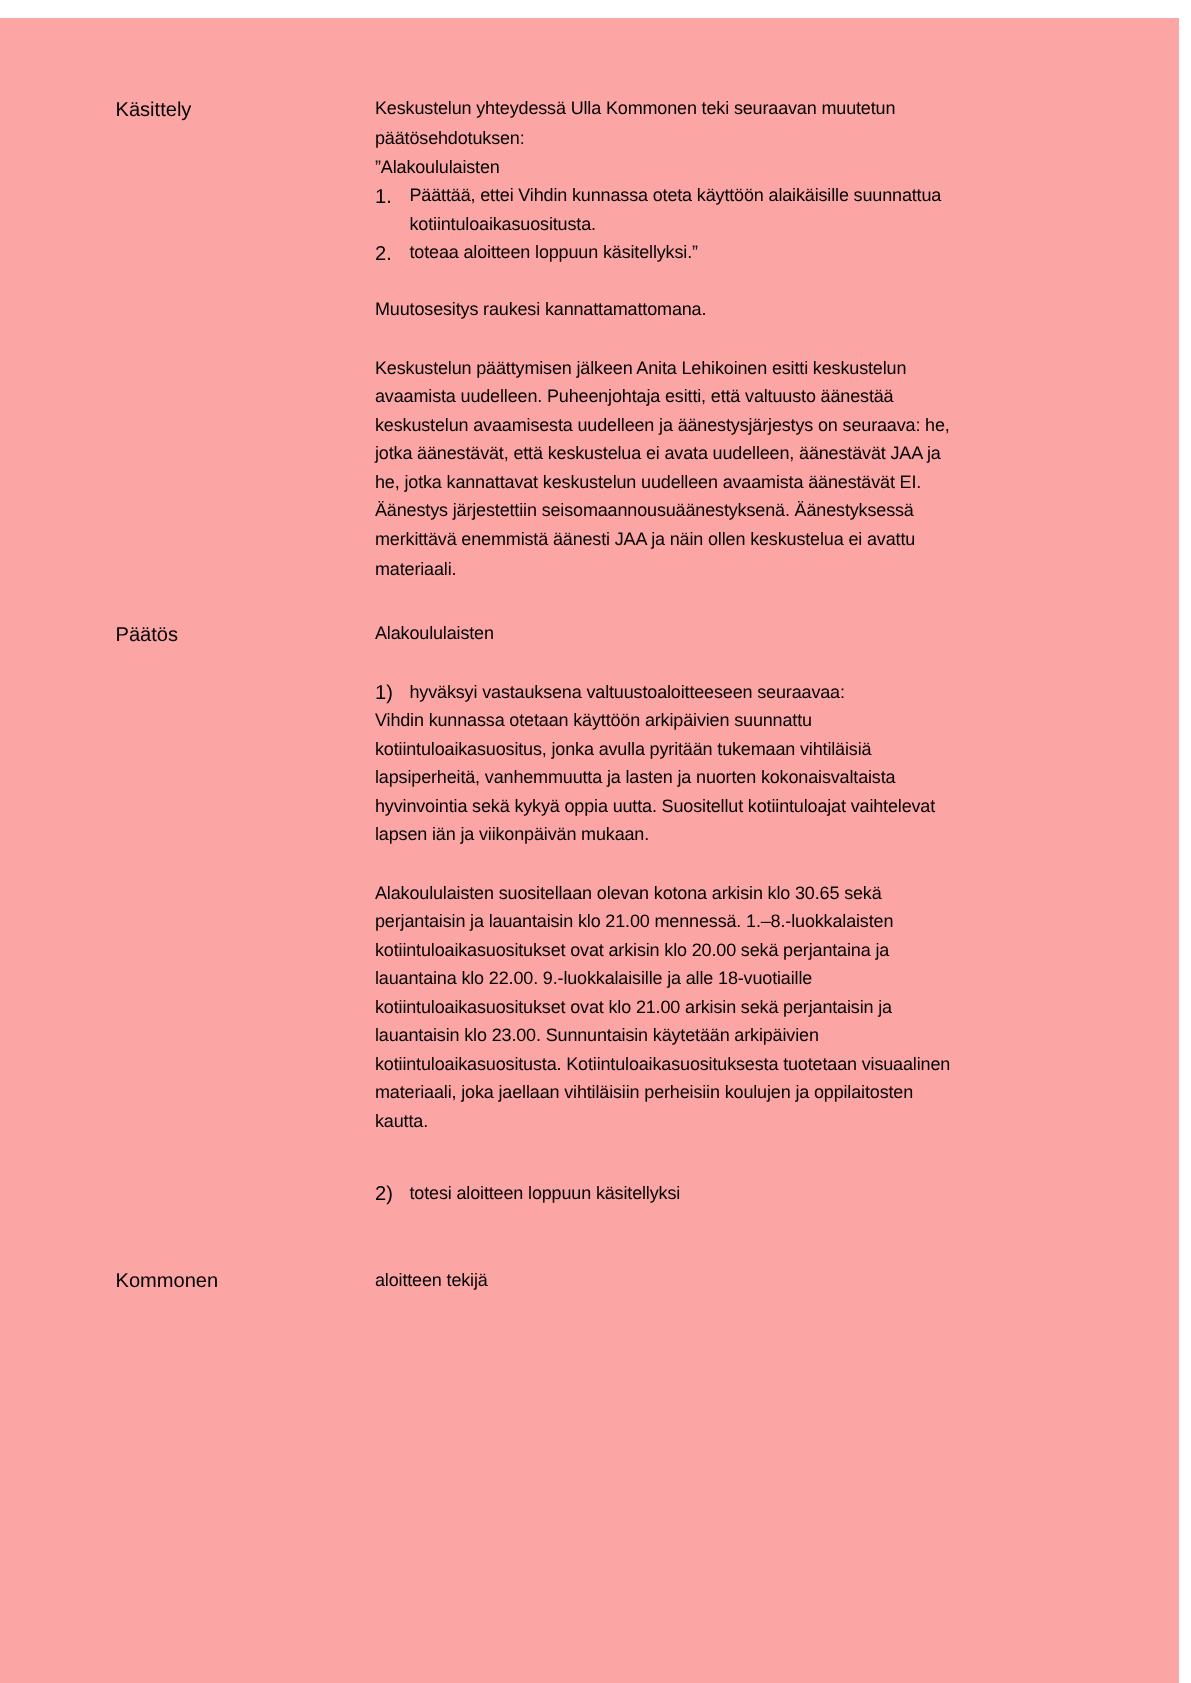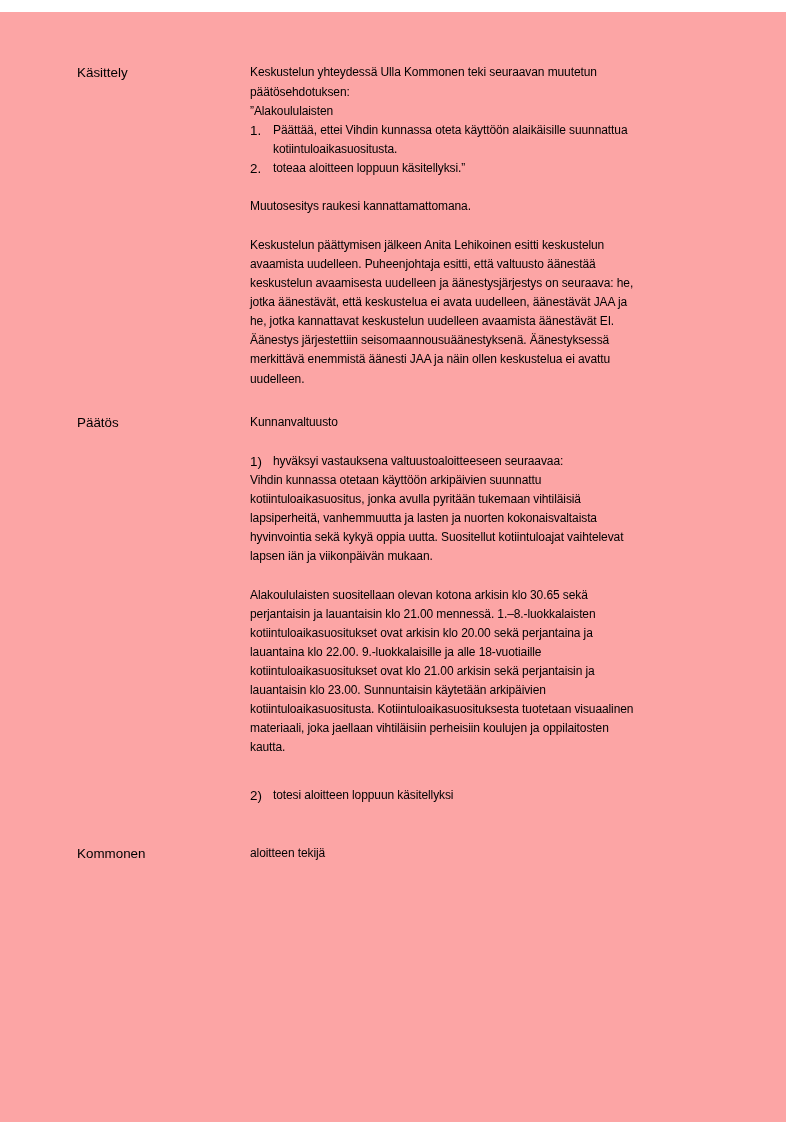--- a/index.html
+++ b/index.html
@@ -77,27 +77,27 @@
     <div class="line" style="top:185px">Muutosesitys raukesi kannattamattomana.</div>
 
     <div>
       <div class="line" style="top:224px">Keskustelun päättymisen jälkeen Anita Lehikoinen esitti keskustelun</div>
       <div class="line" style="top:243px">avaamista uudelleen.  Puheenjohtaja esitti, että valtuusto äänestää</div>
       <div class="line" style="top:262px">keskustelun avaamisesta uudelleen ja äänestysjärjestys on  seuraava: he,</div>
       <div class="line" style="top:281px">jotka äänestävät, että keskustelua ei avata uudelleen, äänestävät JAA  ja</div>
       <div class="line" style="top:300px">he, jotka kannattavat keskustelun uudelleen avaamista äänestävät EI.</div>
       <div class="line" style="top:319px">Äänestys järjestettiin seisomaannousuäänestyksenä. Äänestyksessä</div>
       <div class="line" style="top:338px">merkittävä  enemmistä äänesti JAA ja näin ollen keskustelua ei avattu</div>
-      <div class="line" style="top:358px">uudelleen.</div>
+      <div class="line" style="top:358px">materiaali.</div>
     </div>
   </div>
 
   <div>
     <div class="label" style="top:401px">Päätös</div>
-    <div class="line" style="top:401px">Kunnanvaltuusto</div>
+    <div class="line" style="top:401px">Alakoululaisten</div>
 
     <div>
       <div class="num" style="top:440px">1)</div>
       <div class="line ind" style="top:440px">hyväksyi vastauksena valtuustoaloitteeseen seuraavaa:</div>
     </div>
 
     <div>
       <div class="line" style="top:459px">Vihdin kunnassa otetaan käyttöön  arkipäivien suunnattu</div>
       <div class="line" style="top:478px">kotiintuloaikasuositus, jonka avulla pyritään tukemaan vihtiläisiä</div>
       <div class="line" style="top:497px">lapsiperheitä, vanhemmuutta  ja lasten ja nuorten  kokonaisvaltaista</div>

